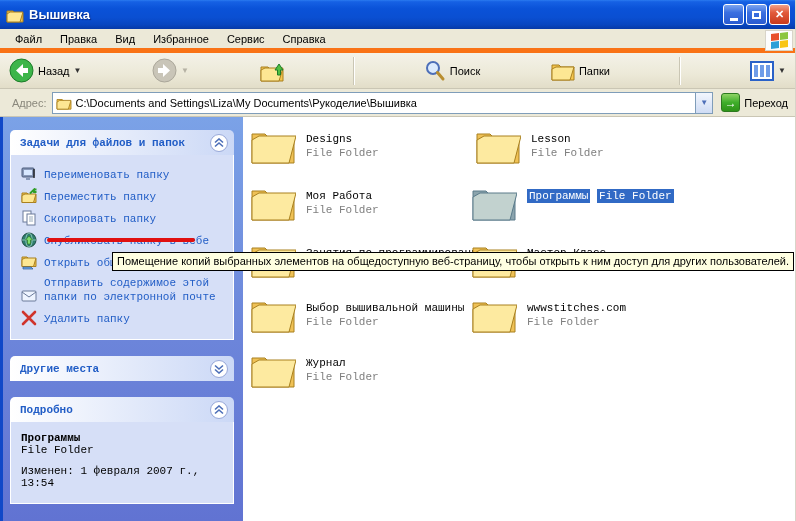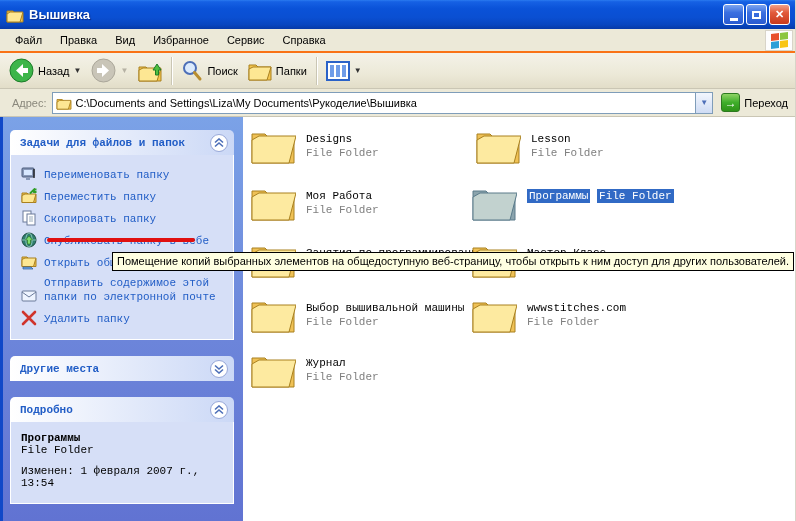--- a/index.html
+++ b/index.html
@@ -15,30 +15,30 @@
   .titlebar .title { color:#fff; font-weight:bold; font-size:13px; text-shadow:1px 1px 1px #0a2a86; flex:1; }
   .tb-btn { width:21px; height:21px; margin-left:2px; border:1px solid #fff; border-radius:3px;
     display:flex; align-items:center; justify-content:center; color:#fff; font-weight:bold; font-size:11px;
     background:linear-gradient(180deg,#7ba4ef 0%,#3a6fe0 40%,#2a5bd0 100%); }
   .tb-btn.close { background:linear-gradient(180deg,#f0a088 0%,#e25b3b 40%,#c83a1c 100%); }
   .tb-btn .maxsq { width:9px; height:8px; border:2px solid #fff; }
   .tb-btn .minln { width:8px; height:3px; background:#fff; margin-top:9px; }
 
   
   .menubar { height:24px; background:#ece9d8; display:flex; align-items:center; padding-left:6px;
-    border-bottom:2px solid #f97316; position:relative; }
+    border-bottom:5px solid #f97316; position:relative; }
   .menu-item { padding:3px 9px; color:#000; }
   .menu-logo { position:absolute; right:2px; top:1px; width:28px; height:21px; background:#fdfdfd;
     border:1px solid #d8d4c8; display:flex; align-items:center; justify-content:center; }
   .winflag { display:grid; grid-template-columns:8px 8px; grid-template-rows:7px 7px; gap:1px; transform:skewY(-6deg); }
   .winflag i { display:block; }
 
   
   .toolbar { height:36px; background:linear-gradient(180deg,#f4f2e8 0%,#ece9d8 60%,#e2ddc8 100%);
-    display:flex; align-items:center; padding:0 4px; border-bottom:1px solid #cac6b4; }
+    display:flex; align-items:center; padding:0 4px; border-bottom:1px solid #cac6b4;justify-content:space-between; }
   .tool { display:flex; align-items:center; gap:4px; padding:2px 5px; color:#000; }
   .tool .caret { font-size:8px; color:#333; }
   .tool.disabled .caret { color:#b6b2a4; }
   .tsep { width:1px; height:28px; background:#cac6b4; margin:0 4px; box-shadow:1px 0 0 #fff; }
 
   
   .addressbar { height:28px; background:#ece9d8; display:flex; align-items:center; padding:0 4px;
     border-bottom:1px solid #cac6b4; gap:5px; }
   .addr-label { color:#8a887c; margin-left:8px; }
   .addr-combo { flex:1; height:22px; background:#fff; border:1px solid #7f9db9; display:flex; align-items:center; }

